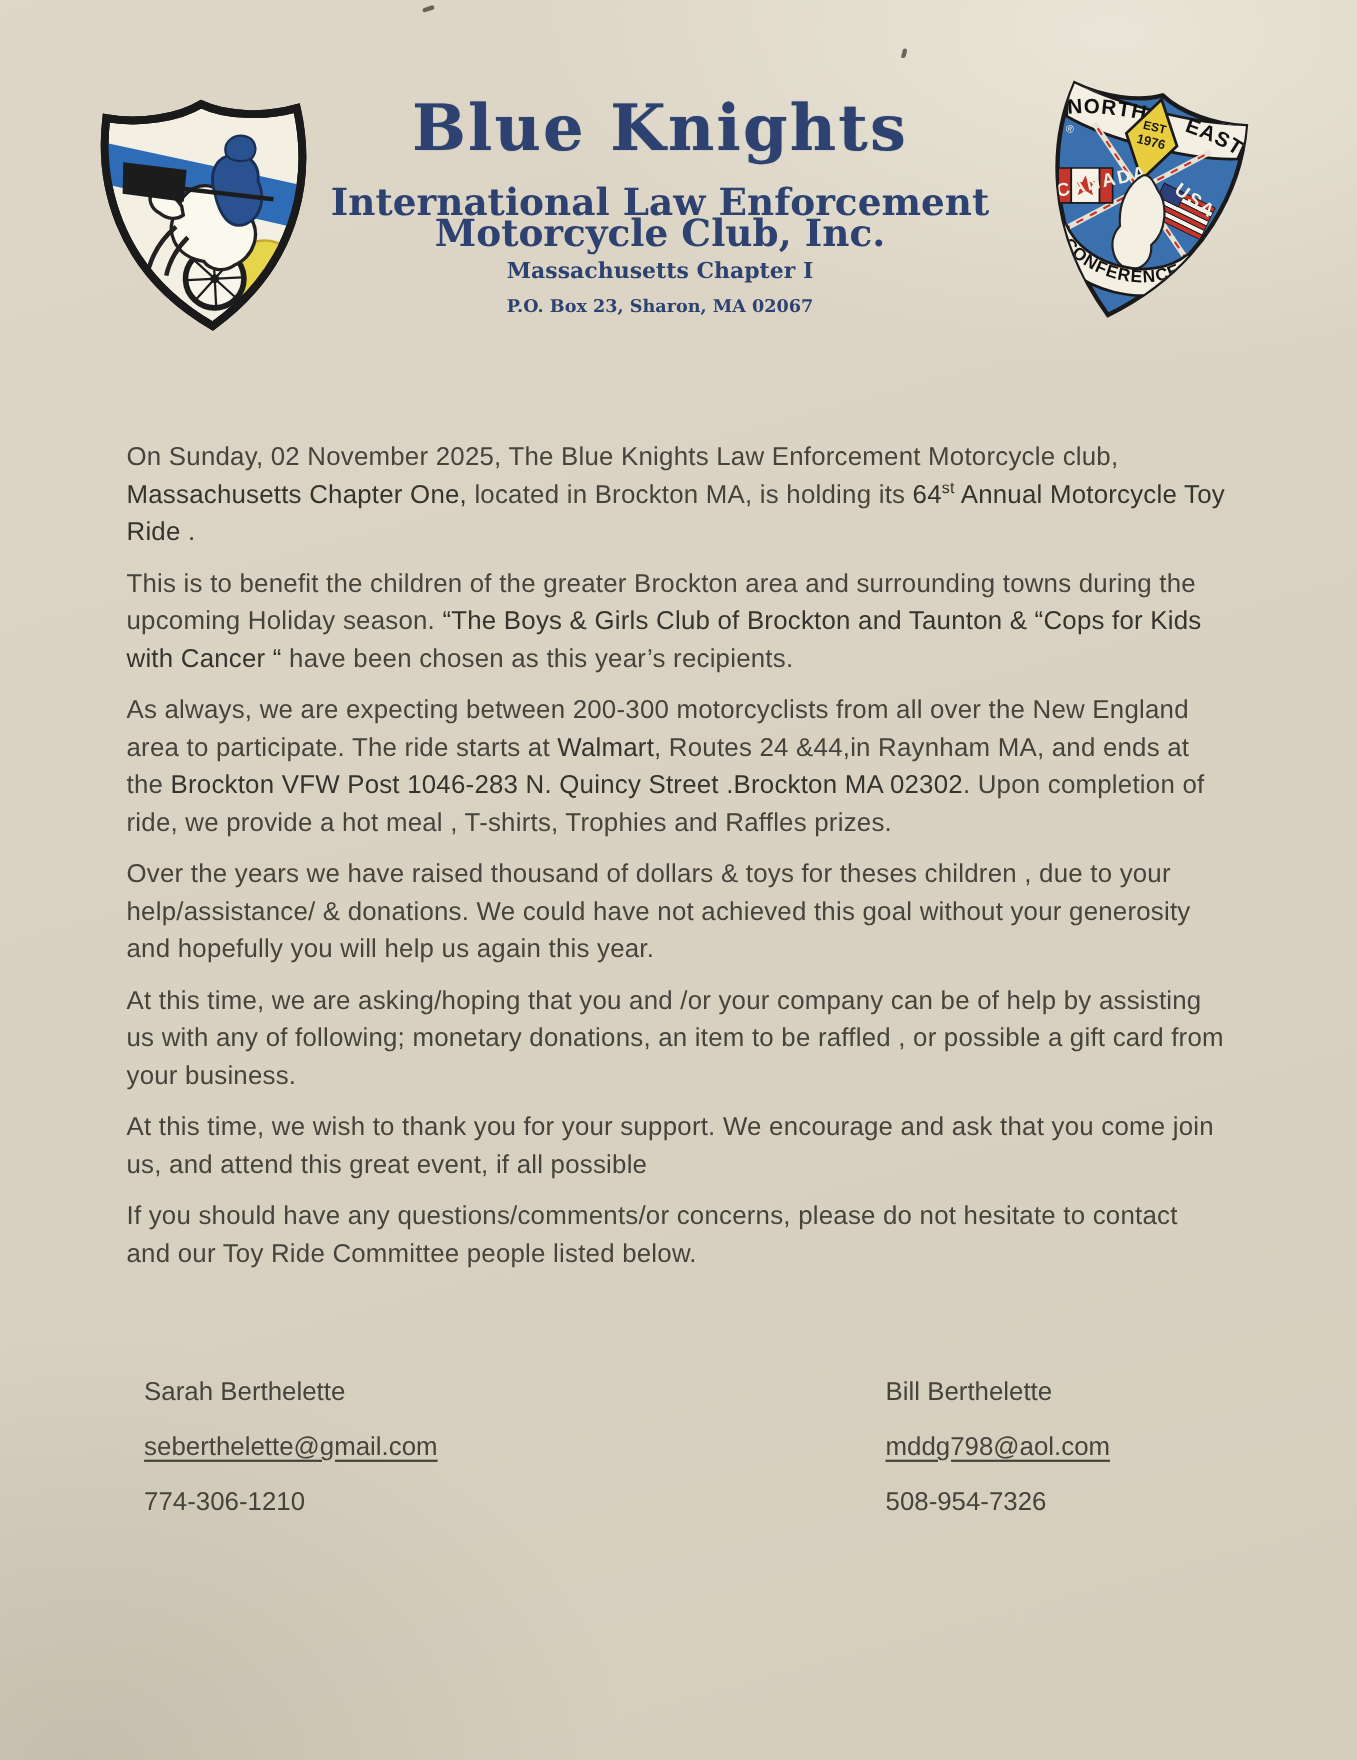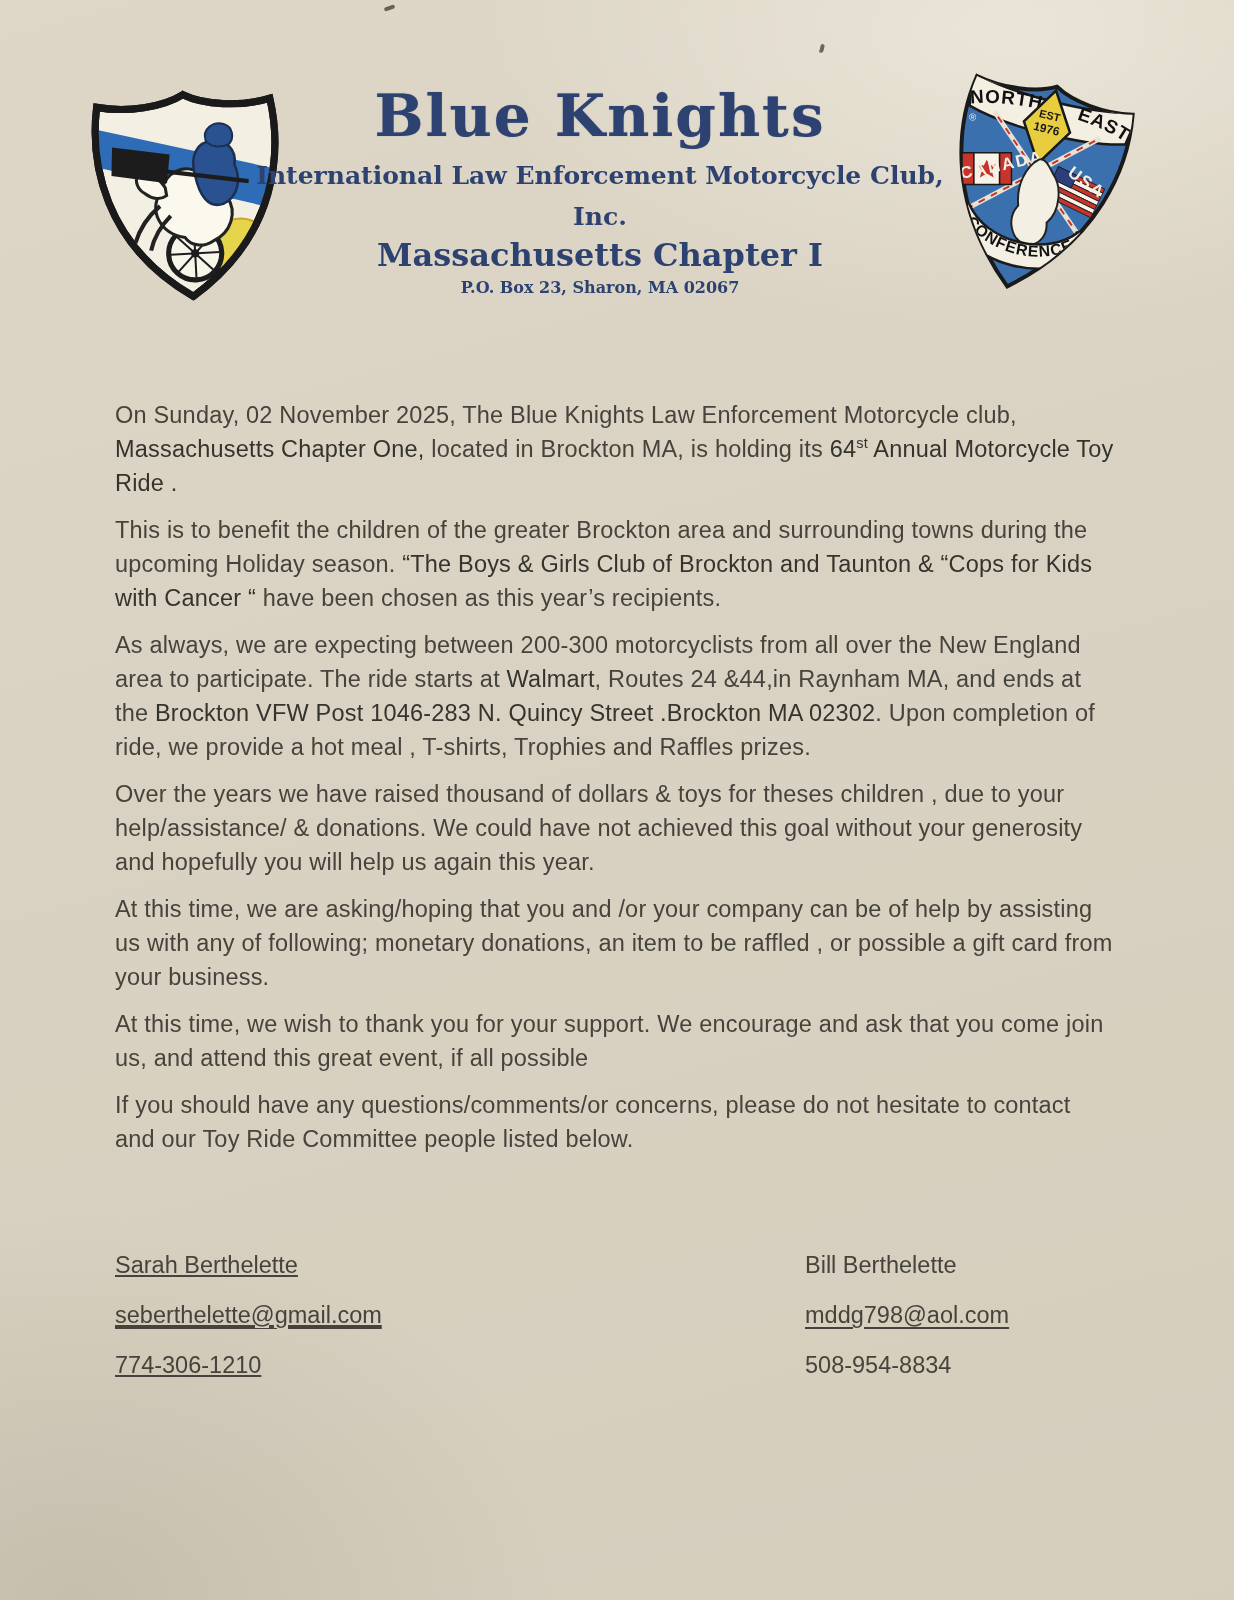--- a/index.html
+++ b/index.html
@@ -18,40 +18,40 @@
   .speck-a{position:absolute;left:384px;top:6px;width:11px;height:4px;background:#4a443c;border-radius:2px;transform:rotate(-18deg);opacity:.8;}
   .speck-b{position:absolute;left:820px;top:44px;width:4px;height:9px;background:#55504a;border-radius:2px 2px 3px 1px;transform:rotate(14deg);opacity:.85;}
 
   
   .lh-text{
     position:absolute;left:255px;top:84px;width:690px;
     text-align:center;color:#2d4270;
     font-family:"DejaVu Serif","Liberation Serif",serif;font-weight:bold;
   }
   .lh-title{font-size:58px;line-height:64px;letter-spacing:2px;text-shadow:0 0 1px rgba(45,66,112,.6);}
-  .lh-sub1{font-size:25px;line-height:41px;margin-top:7px;}
-  .lh-sub2{font-size:32px;line-height:29px;margin-top:4px;}
+  .lh-sub1{font-size:34px;line-height:29px;margin-top:22px;}
+  .lh-sub2{font-size:20px;line-height:29px;margin-top:4px;}
   .lh-sub3{font-size:16px;line-height:29px;margin-top:3px;}
 
   .badge-left{position:absolute;left:86px;top:84px;width:204px;height:220px;transform:rotate(-3deg);}
   .badge-right{position:absolute;left:938px;top:74px;width:188px;height:226px;transform:rotate(14deg);}
 
   
   .letter-body{position:absolute;left:115px;top:398px;width:1002px;}
   .letter-body p{
     margin:0 0 13px 0;
     font-size:23.5px;line-height:34px;letter-spacing:.2px;
   }
   .letter-body .b{font-weight:normal;color:#35332d;}
   .letter-body sup{font-size:62%;vertical-align:super;line-height:0;}
 
   
   .contacts{position:absolute;left:0;top:1252px;width:1234px;font-size:23.5px;}
   .c-col{position:absolute;top:0;}
-  .c-col.left{left:115px;text-decoration:underline;}
+  .c-col.left{left:131px;}
   .c-col.right{left:805px;}
   .c-row{height:27px;margin-bottom:23px;white-space:nowrap;}
   .c-email a{color:#46433c;text-decoration:underline;text-decoration-thickness:2px;text-underline-offset:4px;}
 </style>
 </head>
 <body>
 
 <div class="page">
 
   <div class="speck-a"></div>
@@ -178,17 +178,17 @@
       <div class="c-row c-email">
         <a href="#">seberthelette@gmail.com</a>
       </div>
       <div class="c-row">774-306-1210</div>
     </div>
     <div class="c-col right">
       <div class="c-row">Bill Berthelette</div>
       <div class="c-row c-email">
         <a href="#">mddg798@aol.com</a>
       </div>
-      <div class="c-row">508-954-8834</div>
+      <div class="c-row">508-954-7326</div>
     </div>
   </div>
 
 </div>
 
 </body></html>

